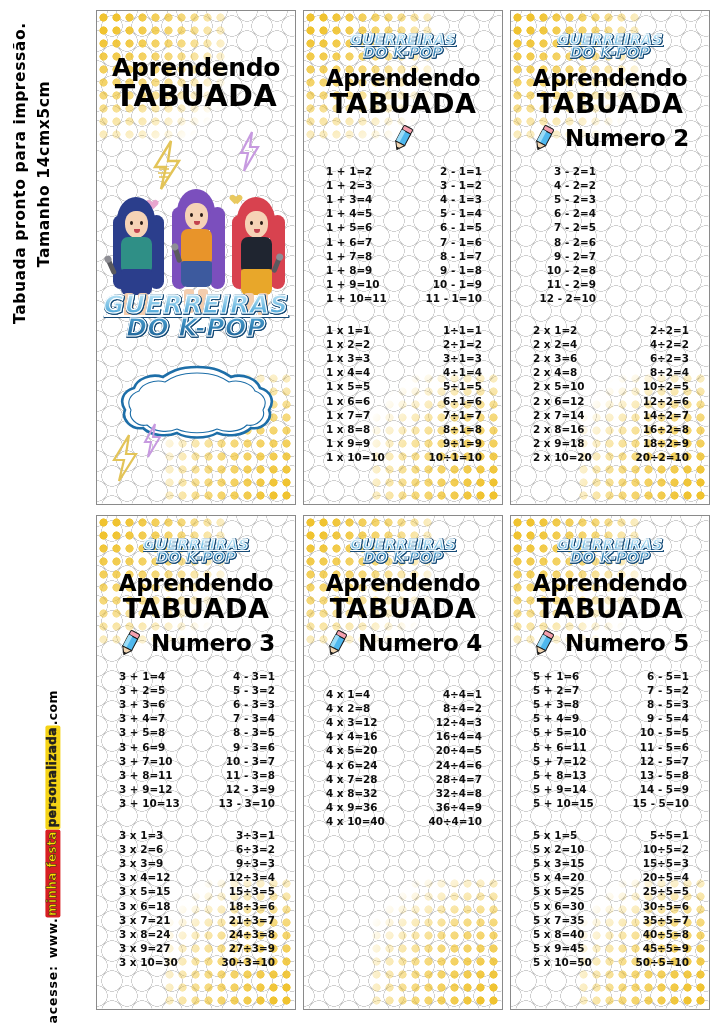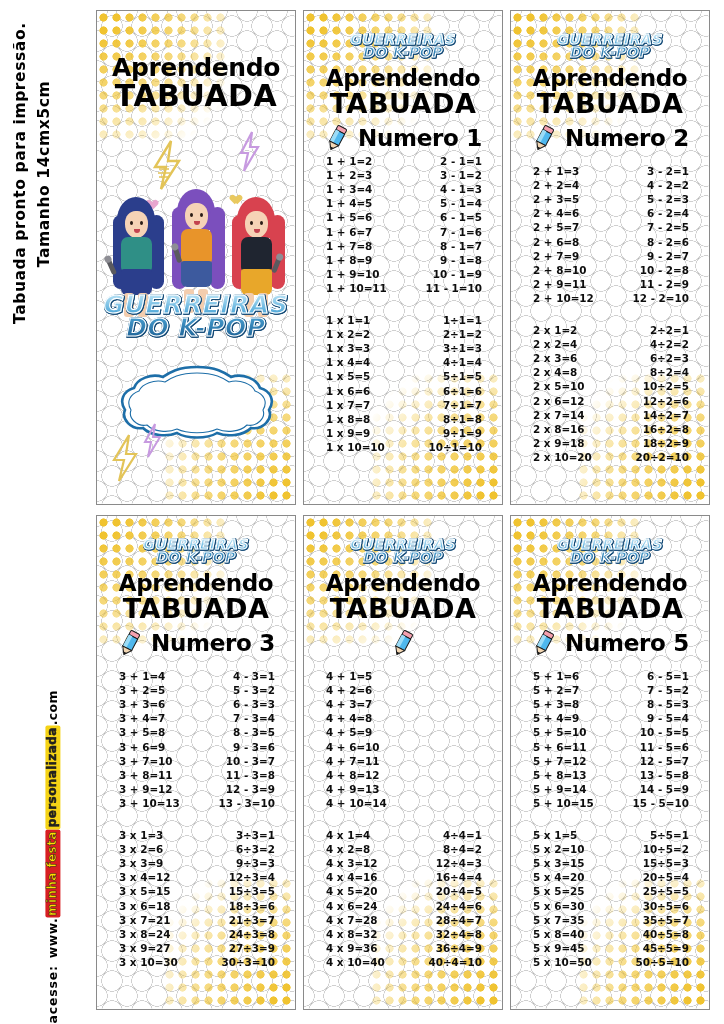--- a/index.html
+++ b/index.html
@@ -131,21 +131,21 @@
     line-height: .92;
     background: linear-gradient(180deg,#bfe6f7 0%, #4ea7d8 45%, #1c5f93 100%);
     -webkit-background-clip: text;
     background-clip: text;
     color: transparent;
     -webkit-text-stroke: 1.1px #ffffff;
     paint-order: stroke fill;
     filter: drop-shadow(0 1px 0 #154a76) drop-shadow(1px 0 0 #154a76);
     text-transform: uppercase;
   }
-  .brand .b1 { display:block; font-size: 14px; }
+  .brand .b1 { display:block; font-size: 14px; text-decoration: underline; }
   .brand .b2 { display:block; font-size: 14px; }
   .brand.big .b1 { font-size: 25px; }
   .brand.big .b2 { font-size: 25px; }
 
   
   .title-wrap { text-align: center; }
   .t-aprendendo {
     font-family: "DejaVu Sans", sans-serif;
     font-weight: bold;
     color: #000;
@@ -392,23 +392,22 @@
         <div class="num-row">
           <svg class="pencil" width="26" height="30" viewBox="0 0 26 30">
             <g transform="rotate(28 13 15)">
               <rect x="8" y="3" width="10" height="5" rx="1.5" fill="#f4a0ae" stroke="#1a1a1a" stroke-width="1"></rect>
               <rect x="8" y="8" width="10" height="13" fill="#4fb8ee" stroke="#1a1a1a" stroke-width="1"></rect>
               <rect x="8" y="8" width="4" height="13" fill="#9bdcf7"></rect>
               <path d="M8 21 L13 28 L18 21 Z" fill="#f3d7b3" stroke="#1a1a1a" stroke-width="1"></path>
               <path d="M11.2 25.5 L13 28 L14.8 25.5 Z" fill="#1a1a1a"></path>
             </g>
           </svg>
-          <span class="num-label">Numero 1</span>
-        </div>
-        <div class="eq-block" style="margin-top:1px;">
+        </div>
+        <div class="eq-block" style="margin-top:11px;">
           <div class="eq-col left">
               <div class="eq">1 + 1=2</div>
               <div class="eq">1 + 2=3</div>
               <div class="eq">1 + 3=4</div>
               <div class="eq">1 + 4=5</div>
               <div class="eq">1 + 5=6</div>
               <div class="eq">1 + 6=7</div>
               <div class="eq">1 + 7=8</div>
               <div class="eq">1 + 8=9</div>
               <div class="eq">1 + 9=10</div>
@@ -475,32 +474,20 @@
               <rect x="8" y="3" width="10" height="5" rx="1.5" fill="#f4a0ae" stroke="#1a1a1a" stroke-width="1"></rect>
               <rect x="8" y="8" width="10" height="13" fill="#4fb8ee" stroke="#1a1a1a" stroke-width="1"></rect>
               <rect x="8" y="8" width="4" height="13" fill="#9bdcf7"></rect>
               <path d="M8 21 L13 28 L18 21 Z" fill="#f3d7b3" stroke="#1a1a1a" stroke-width="1"></path>
               <path d="M11.2 25.5 L13 28 L14.8 25.5 Z" fill="#1a1a1a"></path>
             </g>
           </svg>
           <span class="num-label">Numero 2</span>
         </div>
         <div class="eq-block" style="margin-top:11px;">
-          <div class="eq-col left">
-              <div class="eq">2 + 1=3</div>
-              <div class="eq">2 + 2=4</div>
-              <div class="eq">2 + 3=5</div>
-              <div class="eq">2 + 4=6</div>
-              <div class="eq">2 + 5=7</div>
-              <div class="eq">2 + 6=8</div>
-              <div class="eq">2 + 7=9</div>
-              <div class="eq">2 + 8=10</div>
-              <div class="eq">2 + 9=11</div>
-              <div class="eq">2 + 10=12</div>
-            </div>
           <div class="eq-col right">
               <div class="eq">3 - 2=1</div>
               <div class="eq">4 - 2=2</div>
               <div class="eq">5 - 2=3</div>
               <div class="eq">6 - 2=4</div>
               <div class="eq">7 - 2=5</div>
               <div class="eq">8 - 2=6</div>
               <div class="eq">9 - 2=7</div>
               <div class="eq">10 - 2=8</div>
               <div class="eq">11 - 2=9</div>
@@ -632,34 +619,23 @@
         <div class="num-row">
           <svg class="pencil" width="26" height="30" viewBox="0 0 26 30">
             <g transform="rotate(28 13 15)">
               <rect x="8" y="3" width="10" height="5" rx="1.5" fill="#f4a0ae" stroke="#1a1a1a" stroke-width="1"></rect>
               <rect x="8" y="8" width="10" height="13" fill="#4fb8ee" stroke="#1a1a1a" stroke-width="1"></rect>
               <rect x="8" y="8" width="4" height="13" fill="#9bdcf7"></rect>
               <path d="M8 21 L13 28 L18 21 Z" fill="#f3d7b3" stroke="#1a1a1a" stroke-width="1"></path>
               <path d="M11.2 25.5 L13 28 L14.8 25.5 Z" fill="#1a1a1a"></path>
             </g>
           </svg>
+          <span class="num-label">Numero 4</span>
         </div>
         <div class="eq-block" style="margin-top:11px;">
-          <div class="eq-col left">
-              <div class="eq">4 + 1=5</div>
-              <div class="eq">4 + 2=6</div>
-              <div class="eq">4 + 3=7</div>
-              <div class="eq">4 + 4=8</div>
-              <div class="eq">4 + 5=9</div>
-              <div class="eq">4 + 6=10</div>
-              <div class="eq">4 + 7=11</div>
-              <div class="eq">4 + 8=12</div>
-              <div class="eq">4 + 9=13</div>
-              <div class="eq">4 + 10=14</div>
-            </div>
         </div>
         <div class="eq-block" style="margin-top:18px;gap:26px;">
           <div class="eq-col left">
               <div class="eq">4 x 1=4</div>
               <div class="eq">4 x 2=8</div>
               <div class="eq">4 x 3=12</div>
               <div class="eq">4 x 4=16</div>
               <div class="eq">4 x 5=20</div>
               <div class="eq">4 x 6=24</div>
               <div class="eq">4 x 7=28</div>

